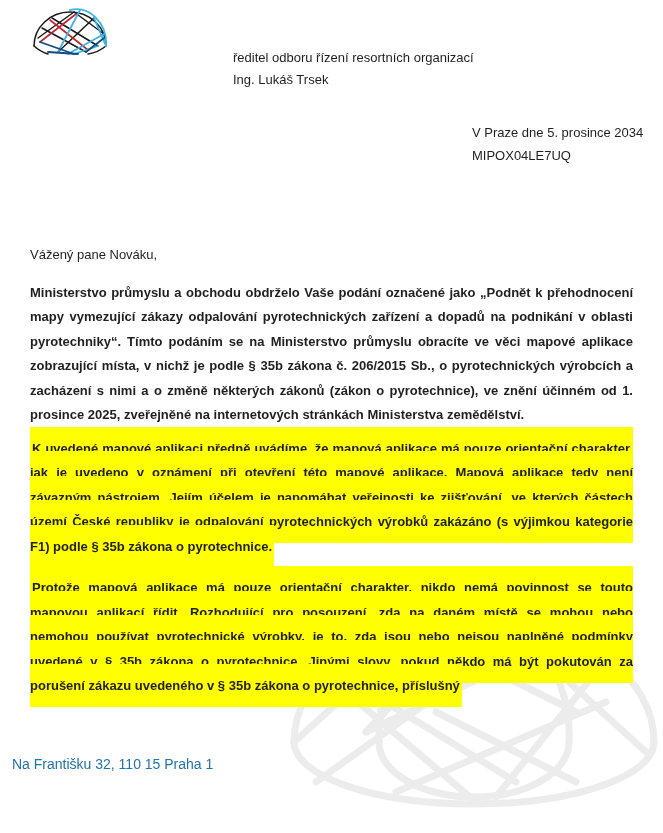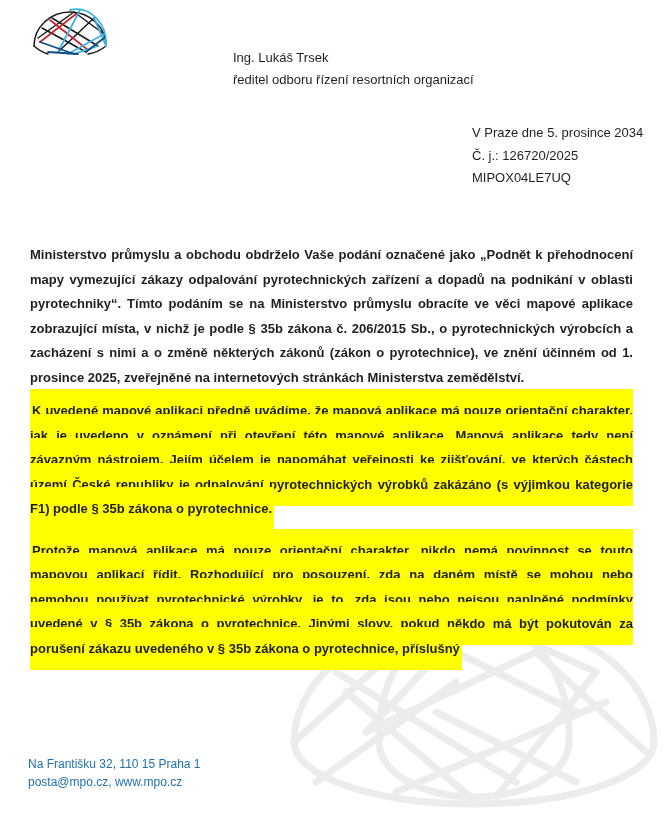--- a/index.html
+++ b/index.html
@@ -56,22 +56,22 @@
   p.para.p-intro{margin-bottom:9px;}
   p.para.p-h1{margin-bottom:17px;}
   p.para.p-h2{margin-bottom:15px;}
   p.para.p-h3{margin-bottom:0;}
   mark.hl{
     background:var(--highlight_yellow);
     color:inherit;
     padding:14px 2px;
   }
   .footer{
-    position:absolute;left:28px;top:756px;z-index:1;
-    font-size:12px;line-height:17.5px;
+    position:absolute;left:12px;top:756px;z-index:1;
+    font-size:14px;line-height:17.5px;
     color:var(--footer_blue);
   }
 </style>
 </head>
 <body>
 
 <svg class="watermark" viewBox="0 0 387 241" fill="none" xmlns="http://www.w3.org/2000/svg" aria-hidden="true">
   <g stroke="#ececec" stroke-width="7" stroke-linecap="round">
     <path d="M18,150 A180,125 0 0 1 378,150"></path>
     <path d="M18,150 A180,62 0 0 0 378,150"></path>
@@ -121,36 +121,35 @@
       <g stroke="#0f4c81" stroke-width="1.8">
         <line x1="12" y1="36" x2="46" y2="48"></line>
         <line x1="58" y1="46" x2="76" y2="32"></line>
         <line x1="20" y1="46" x2="50" y2="48"></line>
       </g>
     </g>
   </svg>
 </div>
 
 <div class="signer">
+  <div>ředitel odboru řízení resortních organizací</div>
   <div>Ing. Lukáš Trsek</div>
-  <div>ředitel odboru řízení resortních organizací</div>
 </div>
 
 <div class="meta">
   <div>V Praze dne 5. prosince 2034</div>
-  <div>Č. j.: 126720/2025</div>
   <div>MIPOX04LE7UQ</div>
 </div>
 
 <div class="content">
+  <p class="salutation">Vážený pane Nováku,</p>
 
   <p class="para p-intro"><span>Ministerstvo průmyslu a obchodu obdrželo Vaše podání označené jako „Podnět k přehodnocení mapy vymezující zákazy odpalování pyrotechnických zařízení a dopadů na podnikání v oblasti pyrotechniky“. Tímto podáním se na Ministerstvo průmyslu obracíte ve věci mapové aplikace zobrazující místa, v nichž je podle § 35b zákona č. 206/2015 Sb., o pyrotechnických výrobcích a zacházení s nimi a o změně některých zákonů (zákon o pyrotechnice), ve znění účinném od 1. prosince 2025, zveřejněné na internetových stránkách Ministerstva zemědělství.</span></p>
 
   <p class="para p-h1"><mark class="hl">K uvedené mapové aplikaci předně uvádíme, že mapová aplikace má pouze orientační charakter, jak je uvedeno v oznámení při otevření této mapové aplikace. Mapová aplikace tedy není závazným nástrojem. Jejím účelem je napomáhat veřejnosti ke zjišťování, ve kterých částech území České republiky je odpalování pyrotechnických výrobků zakázáno (s výjimkou kategorie F1) podle § 35b zákona o pyrotechnice.</mark></p>
 
 
   <p class="para p-h3"><mark class="hl">Protože mapová aplikace má pouze orientační charakter, nikdo nemá povinnost se touto mapovou aplikací řídit. Rozhodující pro posouzení, zda na daném místě se mohou nebo nemohou používat pyrotechnické výrobky, je to, zda jsou nebo nejsou naplněné podmínky uvedené v § 35b zákona o pyrotechnice. Jinými slovy, pokud někdo má být pokutován za porušení zákazu uvedeného v § 35b zákona o pyrotechnice, příslušný</mark></p>
 </div>
 
 <div class="footer">
   <div>Na Františku 32, 110 15 Praha 1</div>
-  <div>posta@mpo.cz, www.mpo.cz</div>
 </div>
 
 </body></html>

